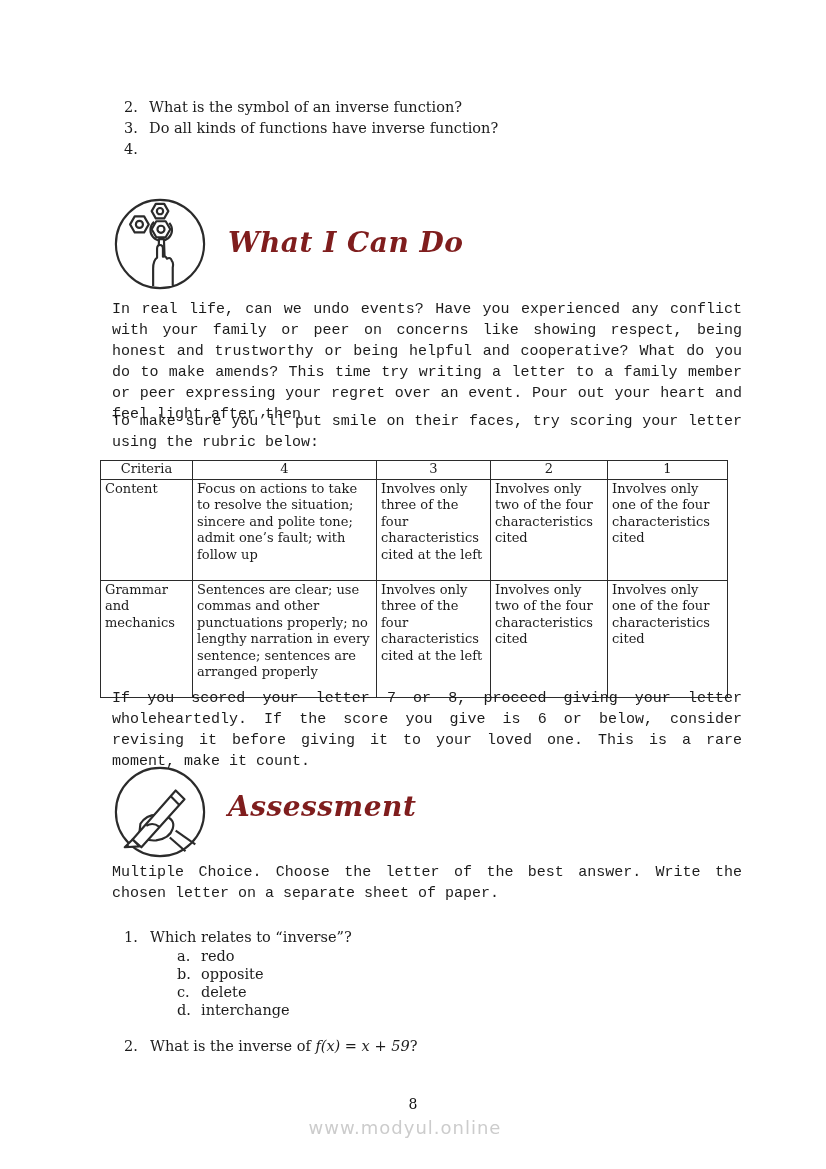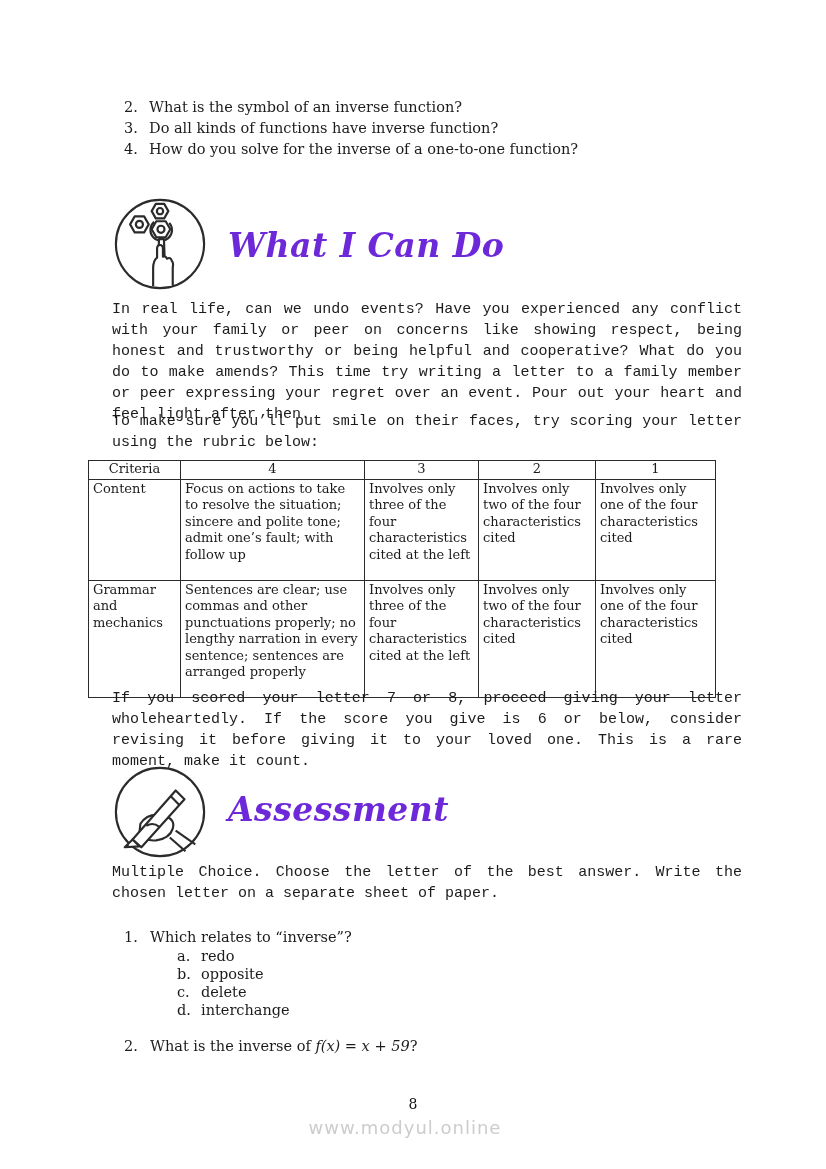--- a/index.html
+++ b/index.html
@@ -16,33 +16,33 @@
   
   .intro-list { left: 124px; top: 97px; width: 610px; }
   .num-item { display: flex; font-size: 14.5px; line-height: 21px; }
   .num-item .num { width: 25px; flex: 0 0 25px; }
 
   
   .section-icon { width: 98px; height: 98px; }
   .section-title {
     font-family: "DejaVu Serif", serif;
     font-weight: bold; font-style: italic;
-    font-size: 33px; letter-spacing: 0.5px; color: #6d28d9;
+    font-size: 28px; letter-spacing: 0.5px; color: #7f1d1d;
   }
 
   
   .para {
     left: 112px; width: 630px;
     font-size: 15px; line-height: 21px;
     text-align: justify;
     font-family: Liberation Mono, monospace;
   }
 
   
-  .rubric { left: 88px; top: 460px; width: 627px; border-collapse: collapse; table-layout: fixed; }
+  .rubric { left: 100px; top: 460px; width: 627px; border-collapse: collapse; table-layout: fixed; }
   .rubric th, .rubric td {
     border: 1px solid #2b2b2b;
     font-size: 13px; line-height: 16.4px;
     font-weight: normal;
     padding: 1px 4px 17px 4px;
     vertical-align: top;
     word-wrap: break-word;
   }
   .rubric th { text-align: center; height: 19px; padding: 0 2px; }
   .col-criteria { width: 92px; }
@@ -76,21 +76,20 @@
   <div class="num-item">
     <span class="num">2.</span>
     <span>What is the symbol of an inverse function?</span>
   </div>
   <div class="num-item">
     <span class="num">3.</span>
     <span>Do all kinds of functions have inverse function?</span>
   </div>
   <div class="num-item">
     <span class="num">4.</span>
-    <span>How do you solve for the inverse of a one-to-one function?</span>
   </div>
 </div>
 
 <div class="abs" style="left:111px; top:194px;">
   <svg class="section-icon" viewBox="0 0 100 100">
     <circle class="ln" cx="50" cy="51" r="45"></circle>
     <polygon class="fw" points="38.5,31 33.8,39.2 24.2,39.2 19.5,31 24.2,22.8 33.8,22.8"></polygon>
     <circle class="ln" cx="29" cy="31" r="3.6" stroke-width="1.8"></circle>
     <polygon class="fw" points="58.5,17.5 54.3,24.9 45.7,24.9 41.5,17.5 45.7,10.1 54.3,10.1"></polygon>
     <circle class="ln" cx="50" cy="17.5" r="3.2" stroke-width="1.8"></circle>

